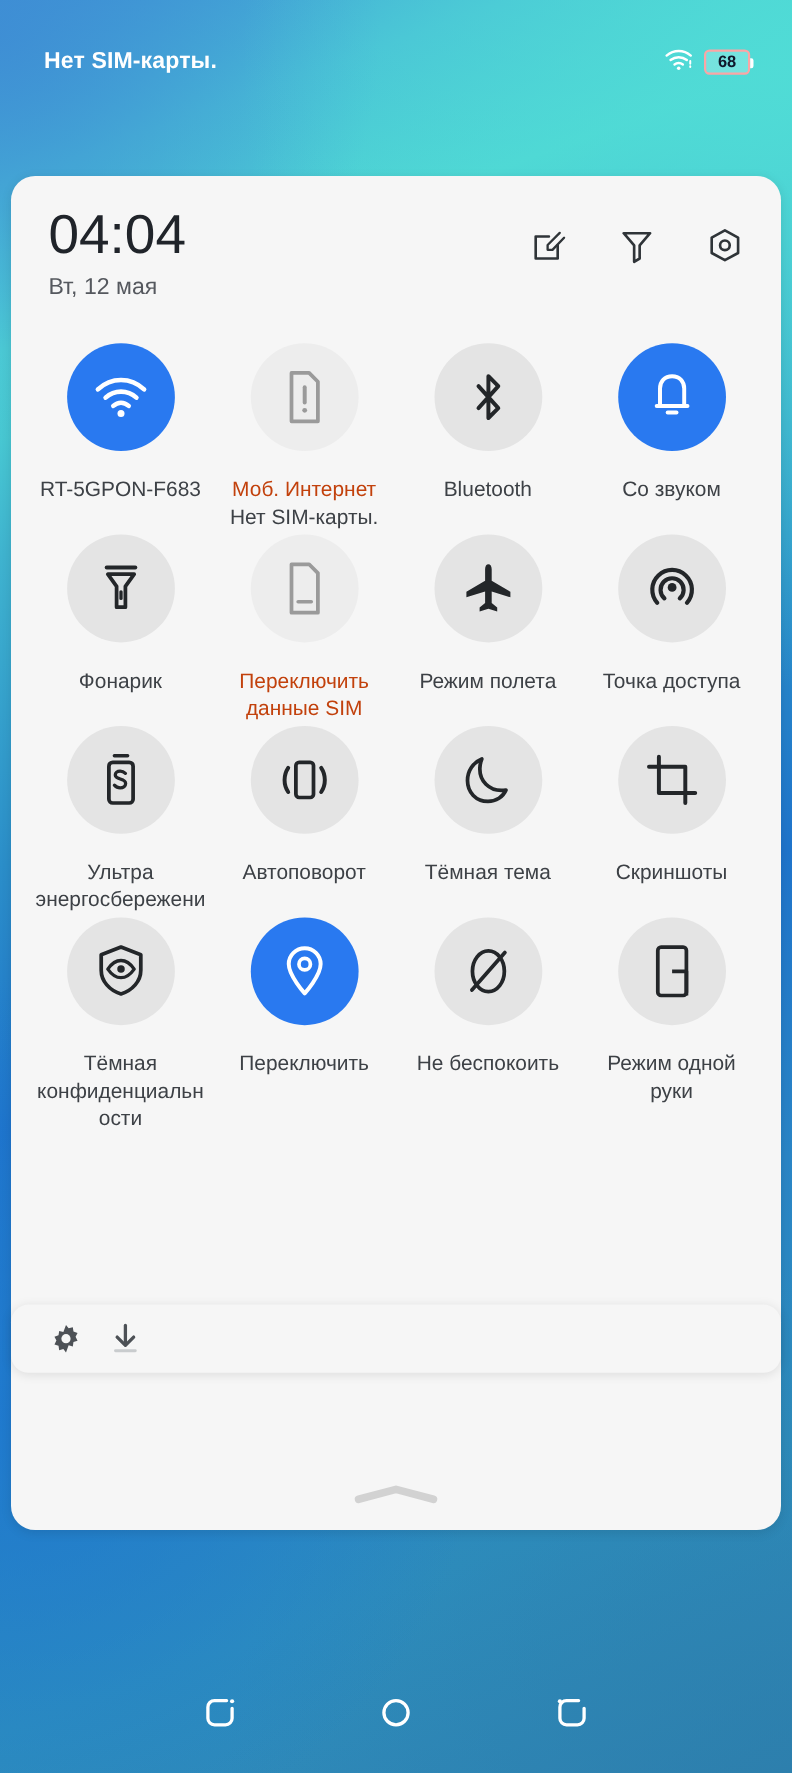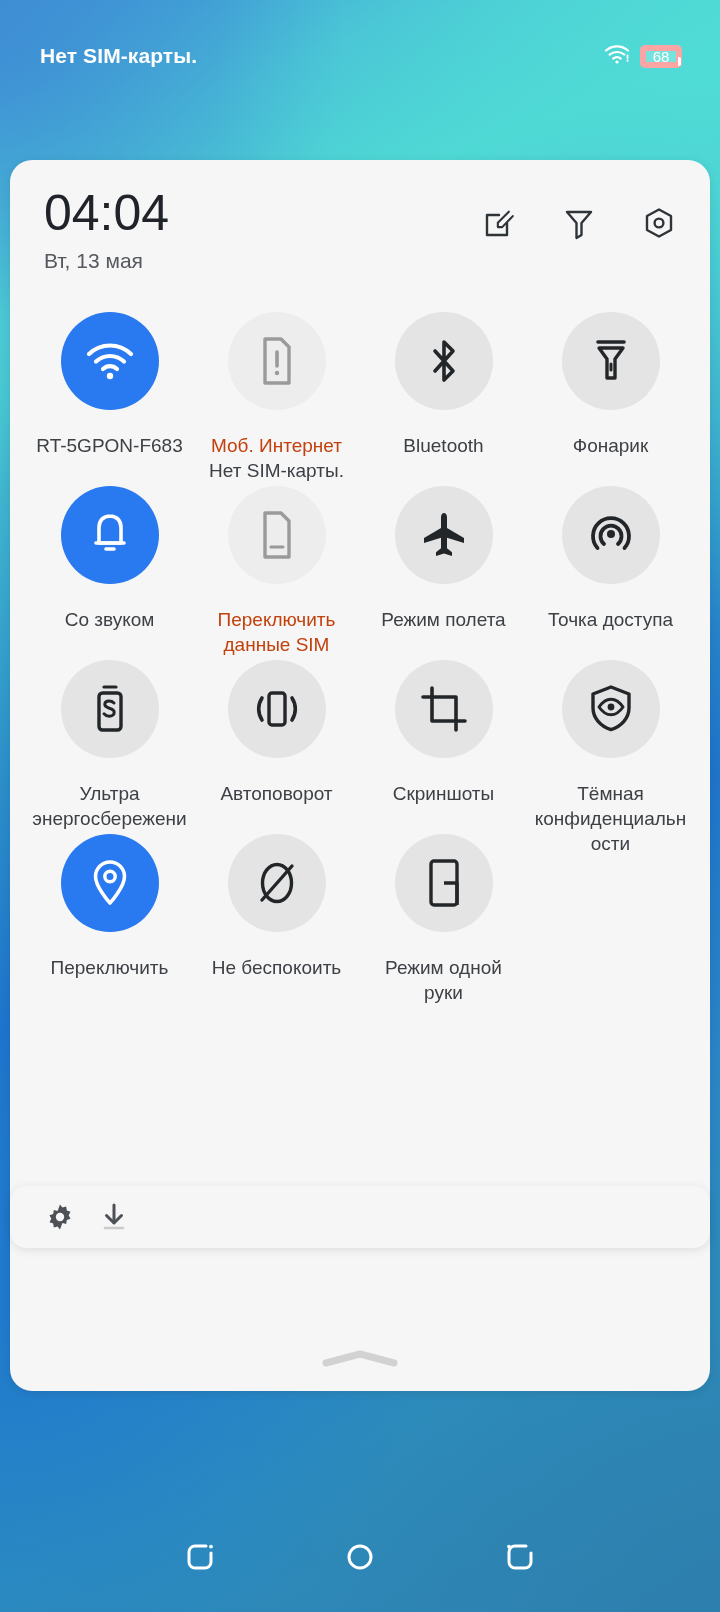--- a/index.html
+++ b/index.html
@@ -59,30 +59,30 @@
     letter-spacing: .1px;
     padding-top: 20px;
   }
   #status-right {
     display: flex;
     align-items: center;
     gap: 9px;
     padding-top: 20px;
   }
   .battery-pill {
-    border: 6px solid #fca5a5;
+    border: 2px solid #fca5a5;
     border-radius: 5px;
     min-width: 42px;
     height: 23px;
     display: flex;
     align-items: center;
     justify-content: center;
     font-size: 15px;
-    font-weight: normal;
-    color: #ffffff;
+    font-weight: bold;
+    color: #0f172a;
     background: rgba(255,255,255,.22);
     padding: 0 4px;
     position: relative;
   }
   .battery-pill::after {
     content: "";
     position: absolute;
     right: -5px;
     top: 6px;
     width: 3px;
@@ -252,21 +252,21 @@
       <span>68</span>
     </span>
   </div>
 </div>
 
 <div id="qs-panel">
 
   <div id="qs-header">
     <div id="clock-block">
       <div id="clock">04:04</div>
-      <div id="date">Вт, 13 мая</div>
+      <div id="date">Вт, 12 мая</div>
     </div>
     <div id="header-icons">
       <span class="hdr-icon">
         <svg width="34" height="34" viewBox="0 0 34 34" fill="none">
           <path d="M5 9h12M5 9v20h20V17" stroke="#2f3438" stroke-width="2.4" stroke-linecap="round" stroke-linejoin="round"></path>
           <path d="M28.5 4.5 16 17v5h5L33 9.5" stroke="#2f3438" stroke-width="2.4" stroke-linecap="round" stroke-linejoin="round" transform="scale(.88) translate(2 2)"></path>
         </svg>
       </span>
       <span class="hdr-icon">
         <svg width="34" height="34" viewBox="0 0 34 34" fill="none">
@@ -311,42 +311,42 @@
     <div class="tile">
       <div class="tile-circle off">
         <svg class="ic" width="44" height="52" viewBox="0 0 44 52" fill="none">
           <path d="M13 16l18 20-9 9V7l9 9-18 20" stroke="#232629" stroke-width="3.6" stroke-linecap="round" stroke-linejoin="round"></path>
         </svg>
       </div>
       <div class="tile-label">Bluetooth</div>
     </div>
 
     <div class="tile">
-      <div class="tile-circle off">
-        <svg class="ic" width="44" height="52" viewBox="0 0 44 52" fill="none">
-          <path d="M9 7h26" stroke="#232629" stroke-width="3.6" stroke-linecap="round"></path>
-          <path d="M10 13h24l-8 11v19h-8V24l-8-11z" stroke="#232629" stroke-width="3.4" stroke-linejoin="round"></path>
-          <path d="M22 29v6" stroke="#232629" stroke-width="3" stroke-linecap="round"></path>
-        </svg>
-      </div>
-      <div class="tile-label">Фонарик</div>
-    </div>
-
-    <div class="tile">
       <div class="tile-circle on">
         <svg class="ic" width="48" height="52" viewBox="0 0 48 52" fill="none">
           <path d="M24 7c-6.6 0-11 4.6-11 11.2V34H35V18.2C35 11.6 30.6 7 24 7z" stroke="#fff" stroke-width="3.6" stroke-linejoin="round"></path>
           <path d="M10 34h28" stroke="#fff" stroke-width="3.6" stroke-linecap="round"></path>
           <path d="M20 40h8" stroke="#fff" stroke-width="3.6" stroke-linecap="round"></path>
         </svg>
       </div>
       <div class="tile-label">Со звуком</div>
     </div>
 
     <div class="tile">
+      <div class="tile-circle off">
+        <svg class="ic" width="44" height="52" viewBox="0 0 44 52" fill="none">
+          <path d="M9 7h26" stroke="#232629" stroke-width="3.6" stroke-linecap="round"></path>
+          <path d="M10 13h24l-8 11v19h-8V24l-8-11z" stroke="#232629" stroke-width="3.4" stroke-linejoin="round"></path>
+          <path d="M22 29v6" stroke="#232629" stroke-width="3" stroke-linecap="round"></path>
+        </svg>
+      </div>
+      <div class="tile-label">Фонарик</div>
+    </div>
+
+    <div class="tile">
       <div class="tile-circle disabled">
         <svg class="ic" width="44" height="52" viewBox="0 0 44 52" fill="none">
           <path d="M10 4h16l8 8v36H10V4z" stroke="#9a9a9a" stroke-width="3.4" stroke-linejoin="round"></path>
           <path d="M16 38h12" stroke="#9a9a9a" stroke-width="3.2" stroke-linecap="round"></path>
         </svg>
       </div>
       <div class="tile-label muted">Переключить данные SIM</div>
     </div>
 
     <div class="tile">
@@ -384,20 +384,28 @@
       <div class="tile-circle off">
         <svg class="ic" width="52" height="50" viewBox="0 0 52 50" fill="none">
           <rect x="18" y="9" width="16" height="32" rx="3" stroke="#232629" stroke-width="3.4"></rect>
           <path d="M11 14a20 20 0 0 0 0 22" stroke="#232629" stroke-width="3.6" stroke-linecap="round"></path>
           <path d="M41 14a20 20 0 0 1 0 22" stroke="#232629" stroke-width="3.6" stroke-linecap="round"></path>
         </svg>
       </div>
       <div class="tile-label">Автоповорот</div>
     </div>
 
+    <div class="tile">
+      <div class="tile-circle off">
+        <svg class="ic" width="50" height="50" viewBox="0 0 50 50" fill="none">
+          <path d="M19 6c-1.2 3-1.8 5.8-1.8 8.8 0 11.4 8.4 19.8 19.6 19.8 1.6 0 3-.2 4.2-.4C38.4 40.4 32 44.6 24.6 44.6 13.8 44.6 6 36.4 6 25.6 6 16.6 11.4 9 19 6z" stroke="#232629" stroke-width="3.4" stroke-linejoin="round"></path>
+        </svg>
+      </div>
+      <div class="tile-label">Тёмная тема</div>
+    </div>
 
     <div class="tile">
       <div class="tile-circle off">
         <svg class="ic" width="50" height="50" viewBox="0 0 50 50" fill="none">
           <path d="M13 4v33h33" stroke="#232629" stroke-width="3.6" stroke-linecap="round" stroke-linejoin="round"></path>
           <path d="M4 13h33v33" stroke="#232629" stroke-width="3.6" stroke-linecap="round" stroke-linejoin="round"></path>
         </svg>
       </div>
       <div class="tile-label">Скриншоты</div>
     </div>

